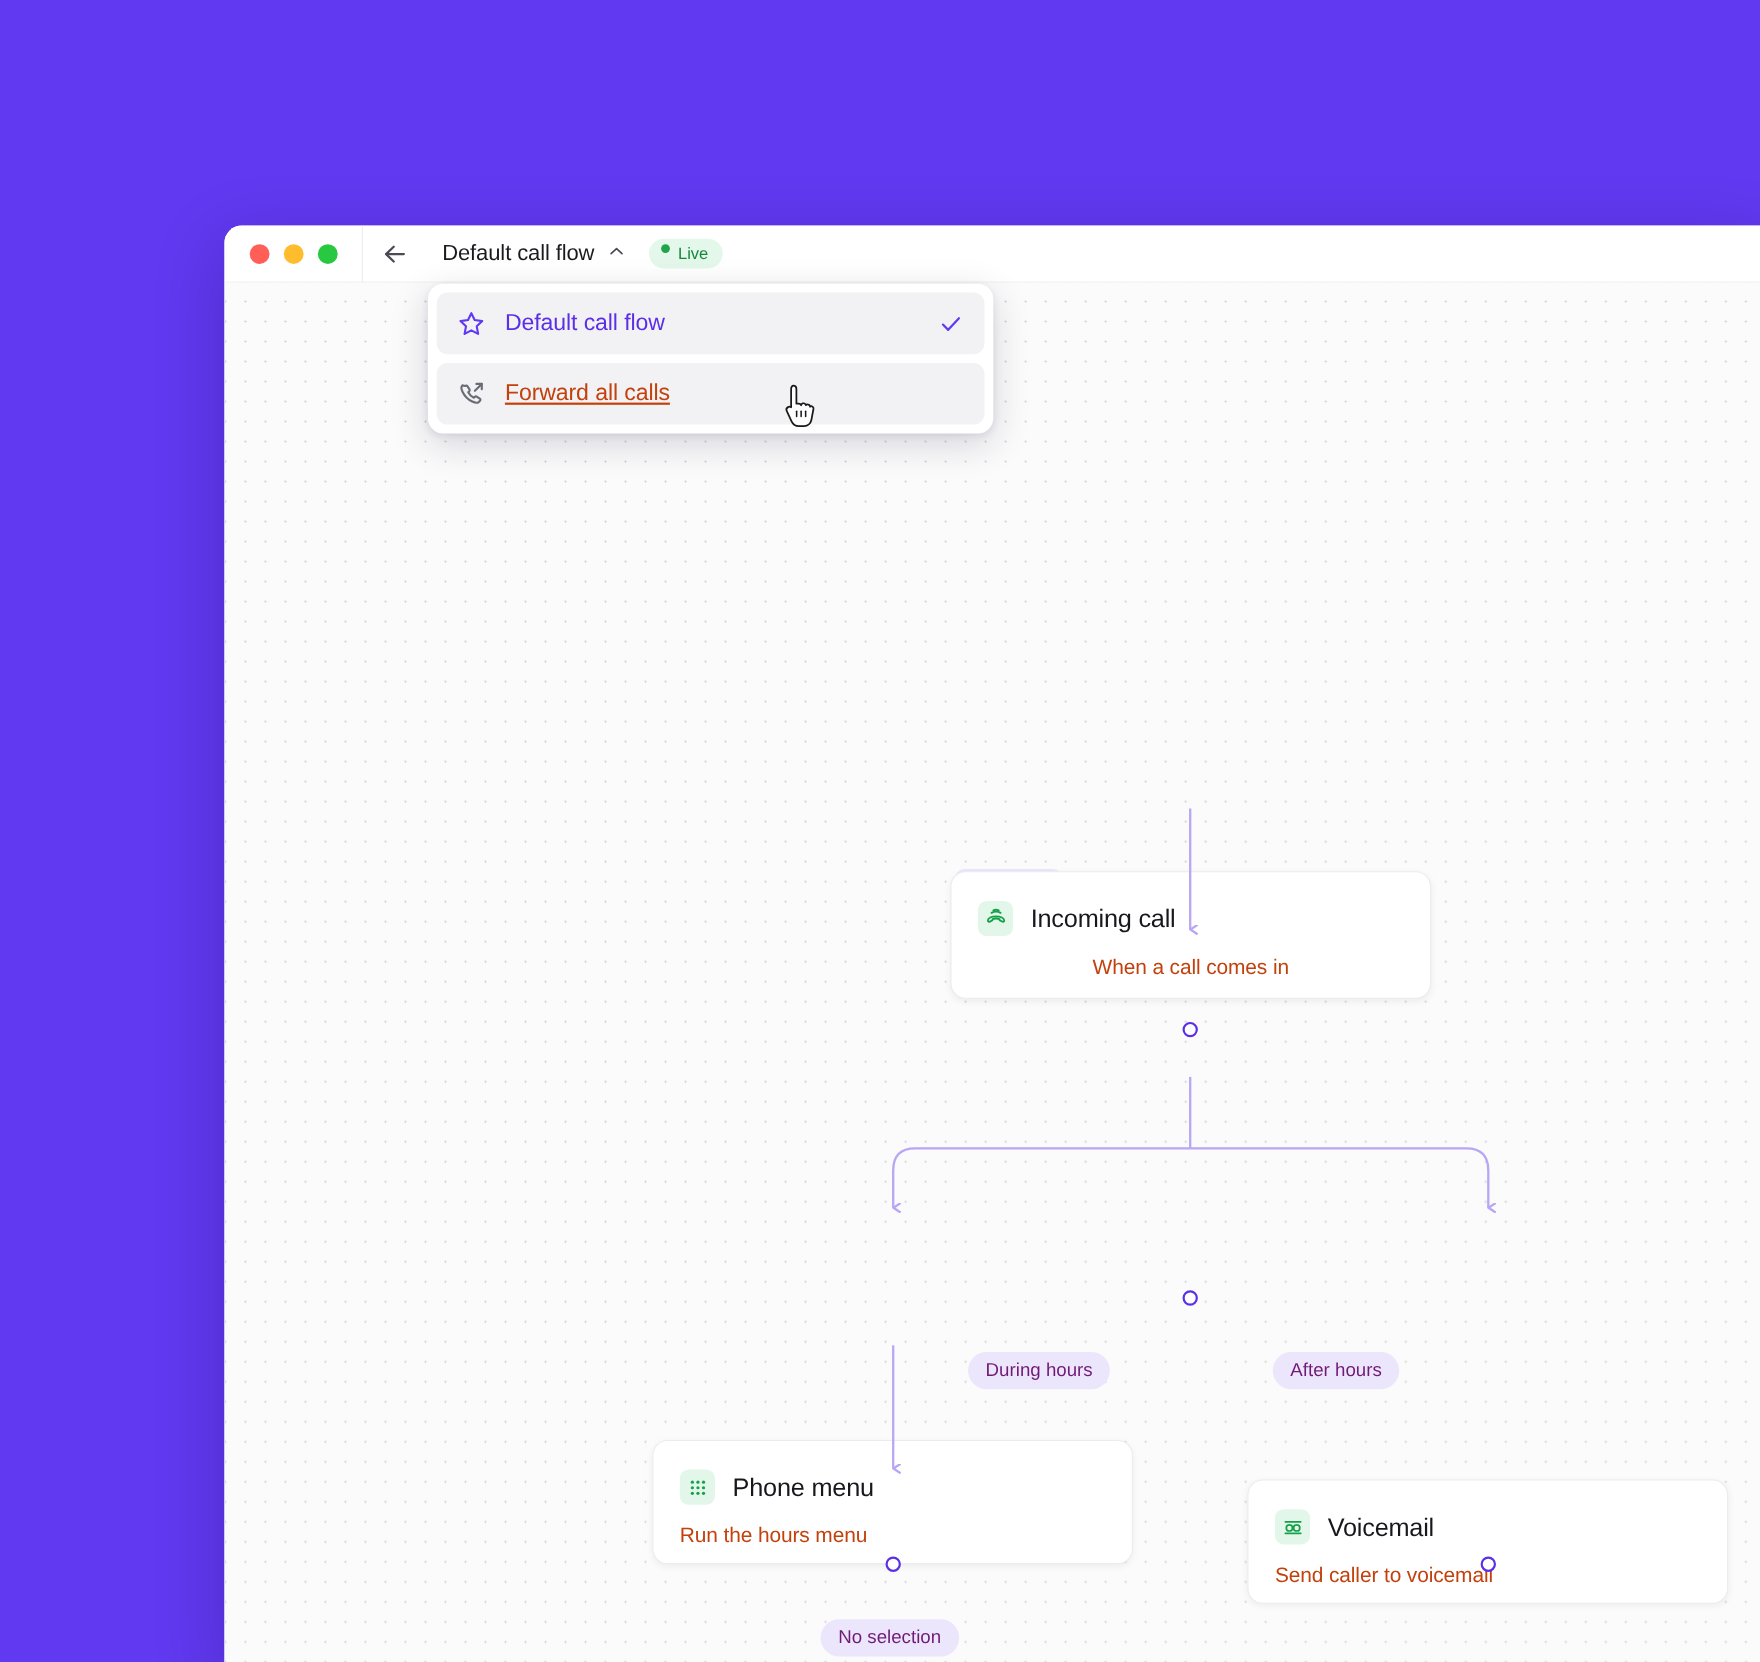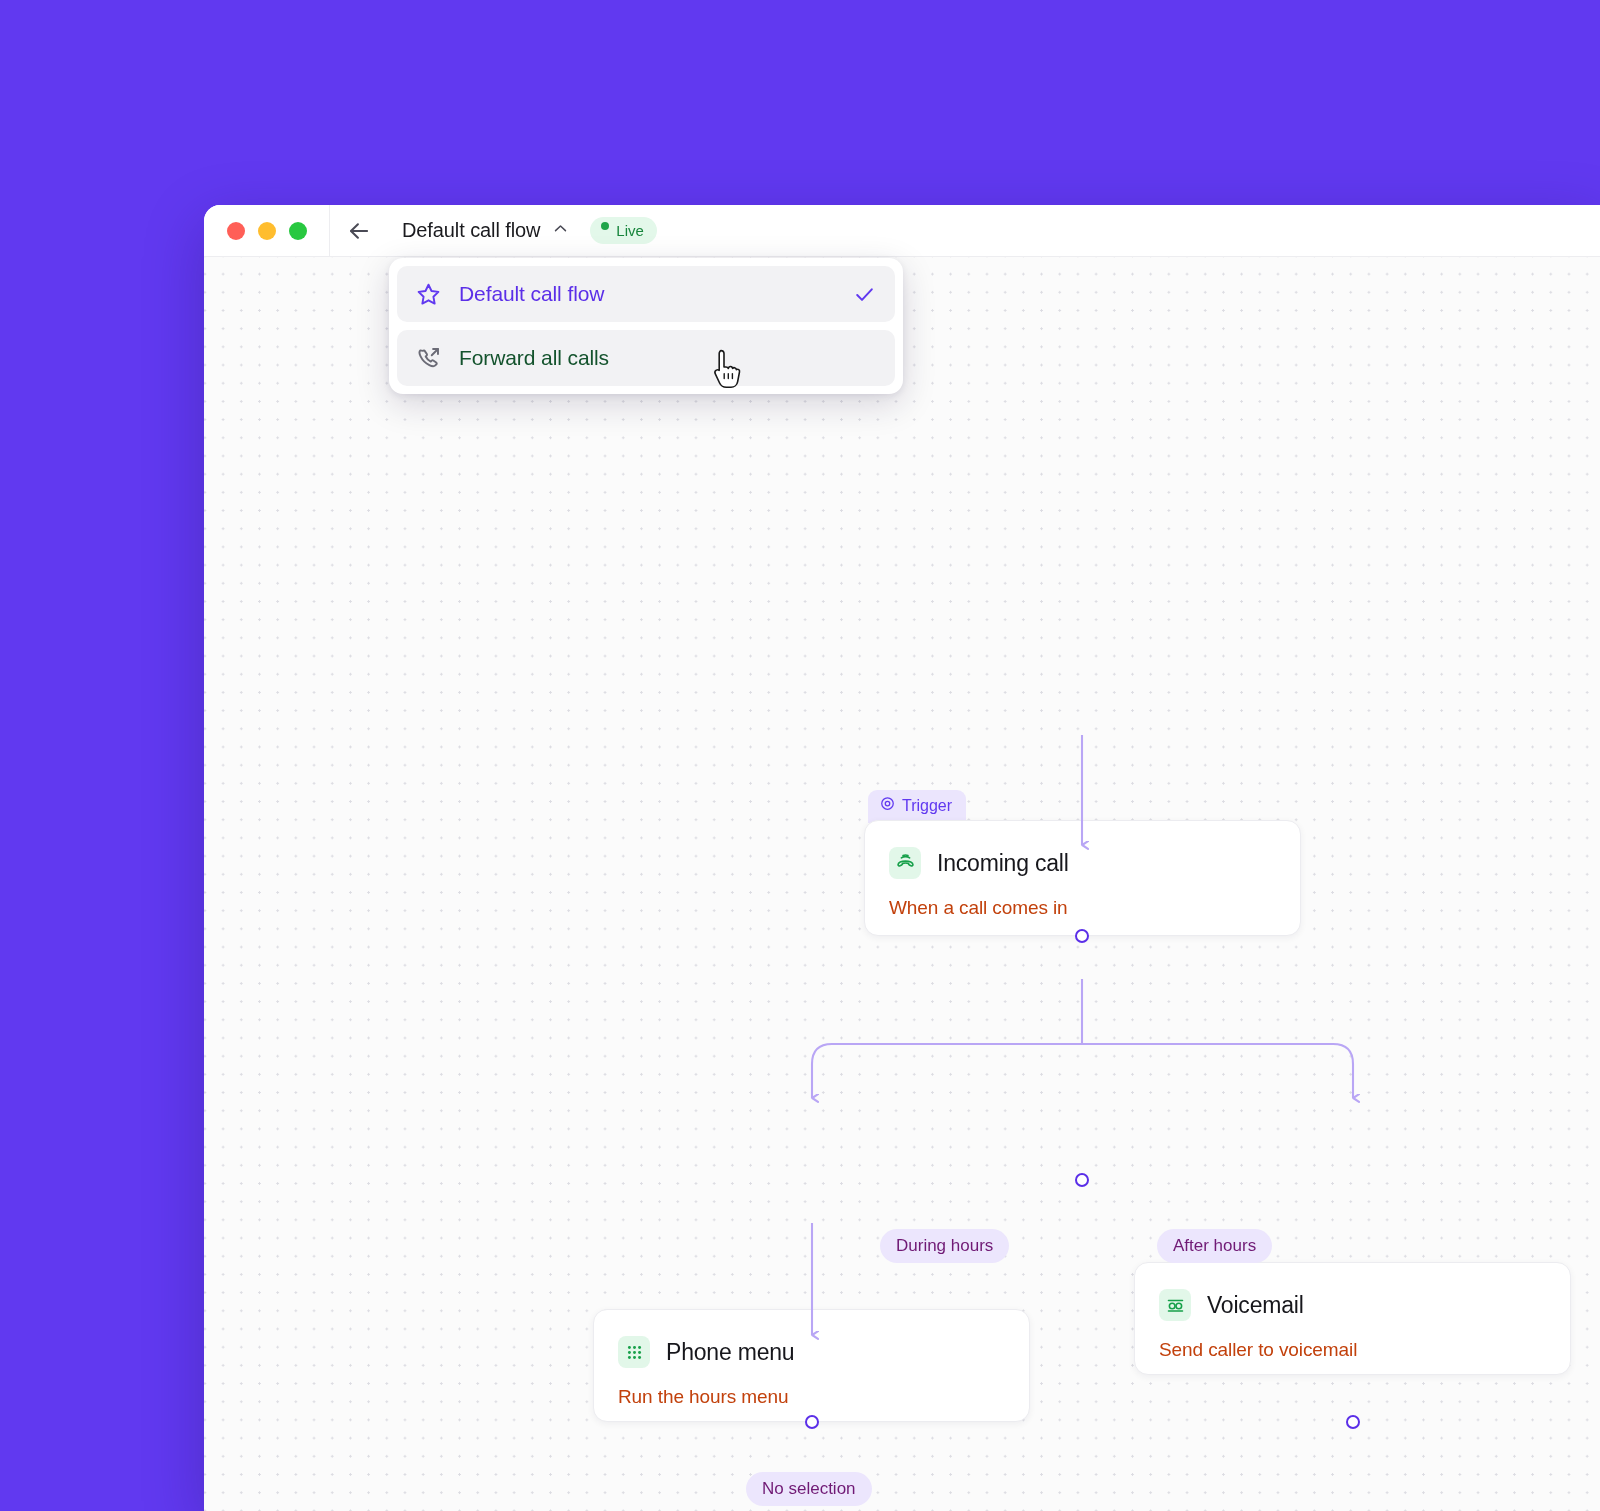--- a/index.html
+++ b/index.html
@@ -172,24 +172,24 @@
     align-items: center;
     gap: 7px;
   }
   #trigger-label {
     font-size: 16px;
     color: #6139f0;
     font-weight: 500;
   }
 
   
-  #node-incoming-call { left: 660px; top: 563px; width: 437px; height: 116px; }
+  #node-incoming-call { left: 660px; top: 535px; width: 437px; height: 116px; text-align: center; }
   #node-business-hours { left: 660px; top: 807px; width: 437px; height: 116px; }
   #node-phone-menu    { left: 389px; top: 1052px; width: 437px; height: 113px; }
-  #node-voicemail-after { left: 930px; top: 1005px; width: 437px; height: 113px; }
+  #node-voicemail-after { left: 930px; top: 1088px; width: 437px; height: 113px; }
 
   
   .handle {
     position: absolute;
     width: 14px; height: 14px;
     border: 2.6px solid #5b2fe8;
     border-radius: 50%;
     background: #ffffff;
     z-index: 6;
   }
@@ -241,21 +241,21 @@
     background: #f2f2f4;
     cursor: pointer;
   }
   .dd-item + .dd-item { margin-top: 8px; }
   .dd-label {
     font-size: 21px;
     letter-spacing: -0.1px;
     flex: 1 1 auto;
   }
   .dd-label-active { color: #5b2fe8; }
-  .dd-label-plain  { color: #14532d; }
+  .dd-label-plain  { color: #c2410c; text-decoration: underline; }
   .dd-icon { width: 26px; height: 26px; flex: 0 0 auto; display: flex; align-items: center; justify-content: center; }
 
   
   #mouse-cursor {
     position: absolute;
     left: 710px;
     top: 348px;
     width: 34px;
     height: 44px;
     z-index: 60;

